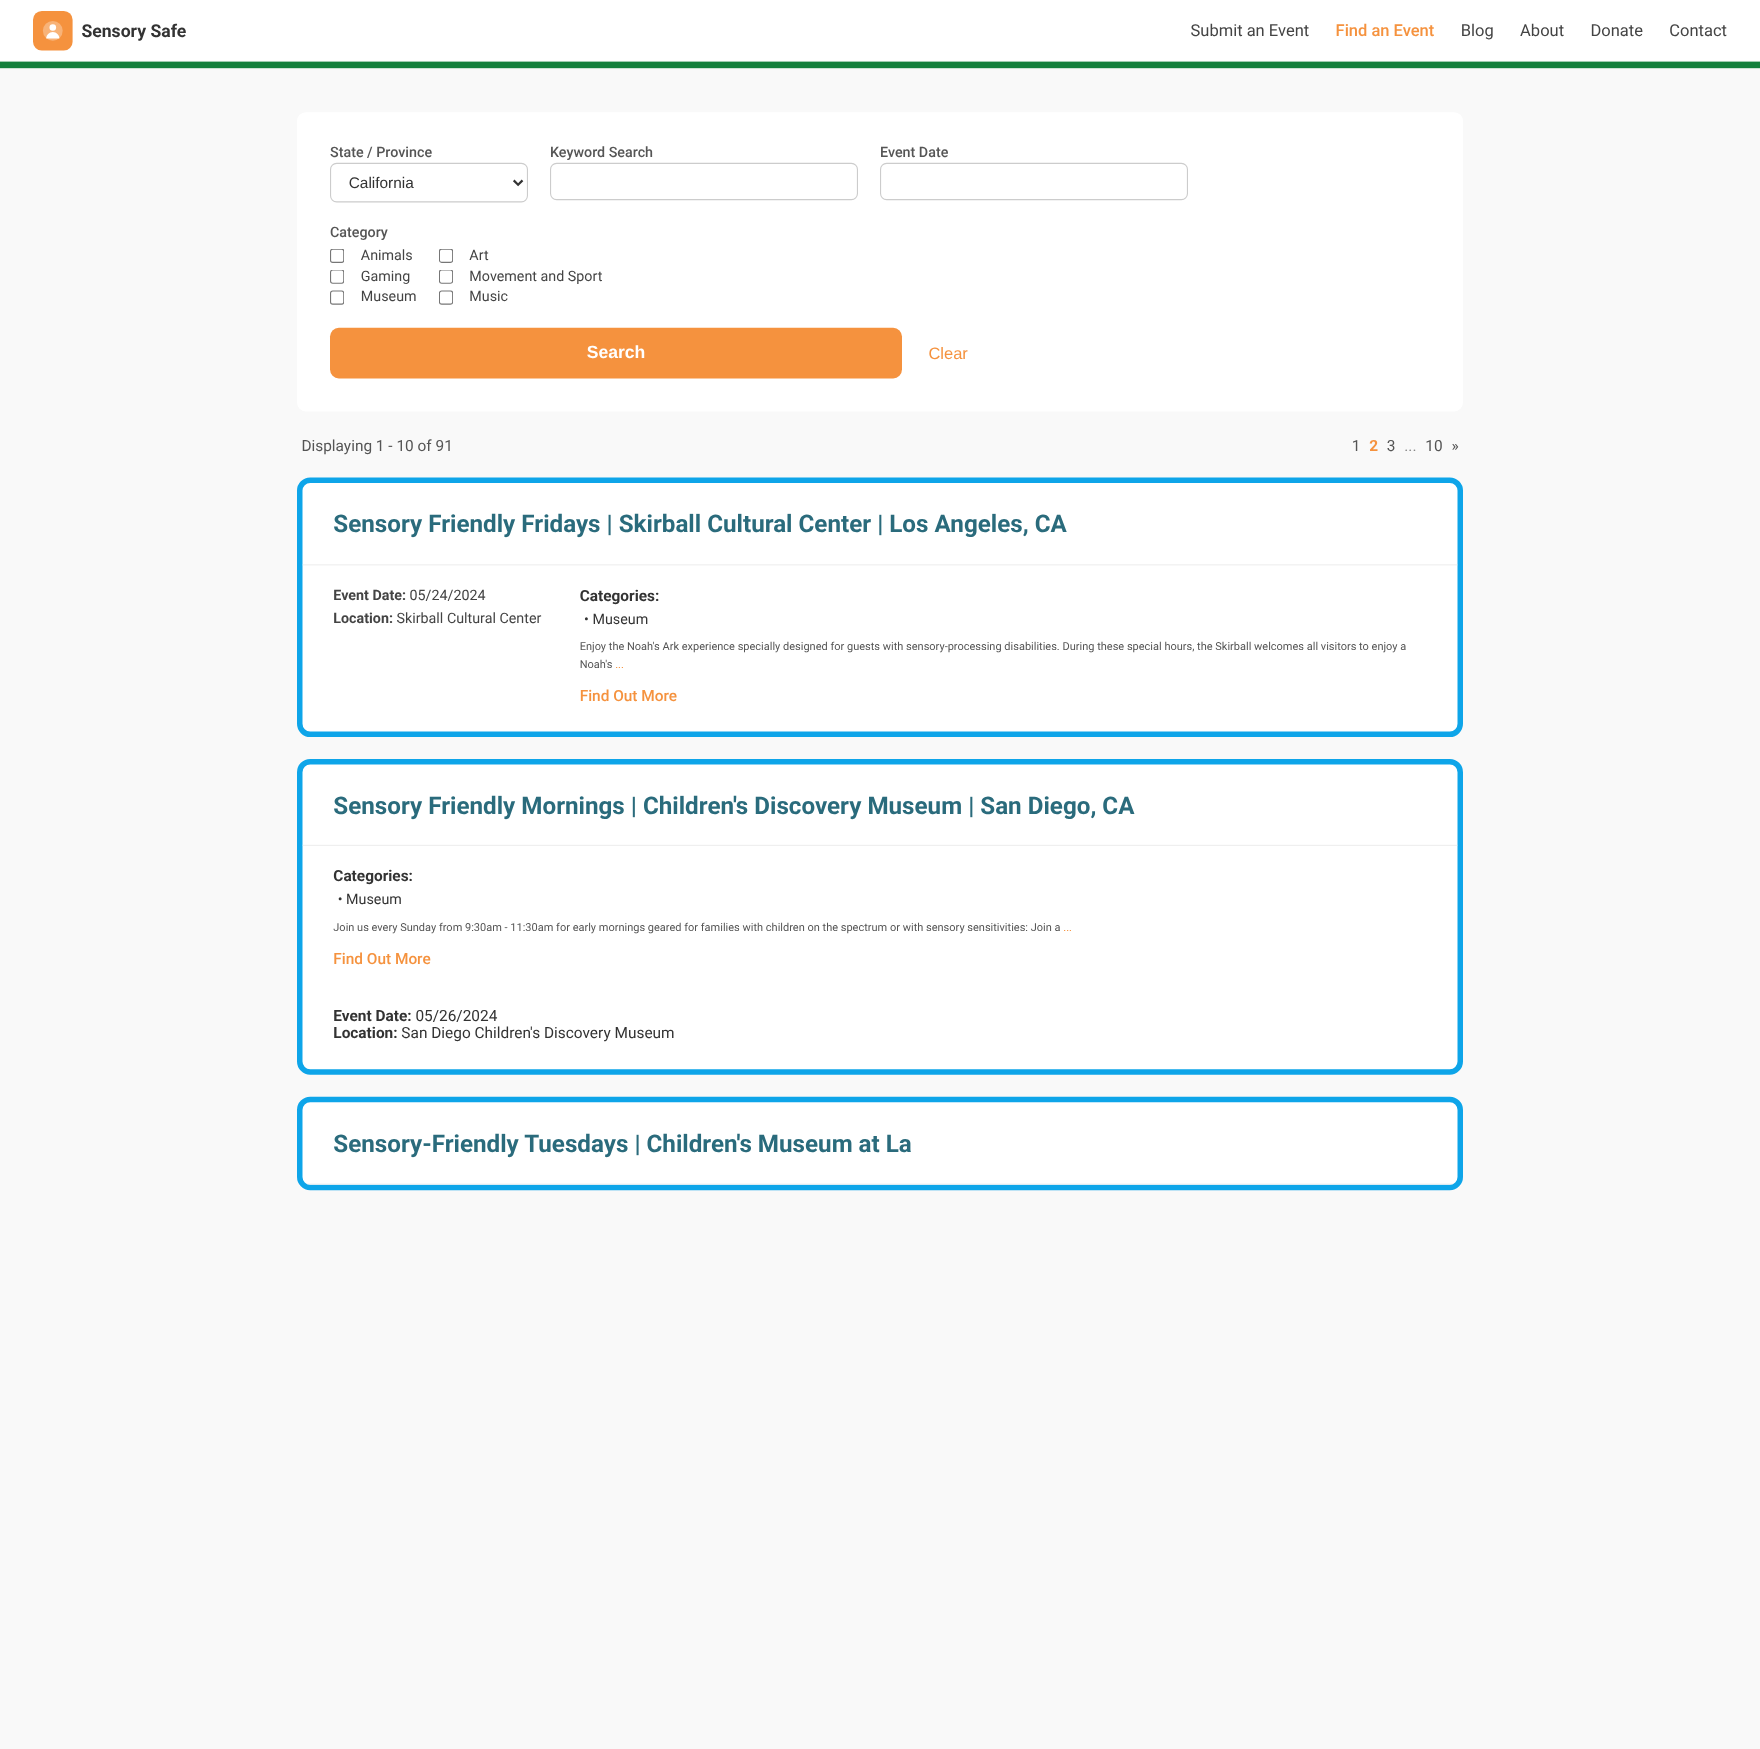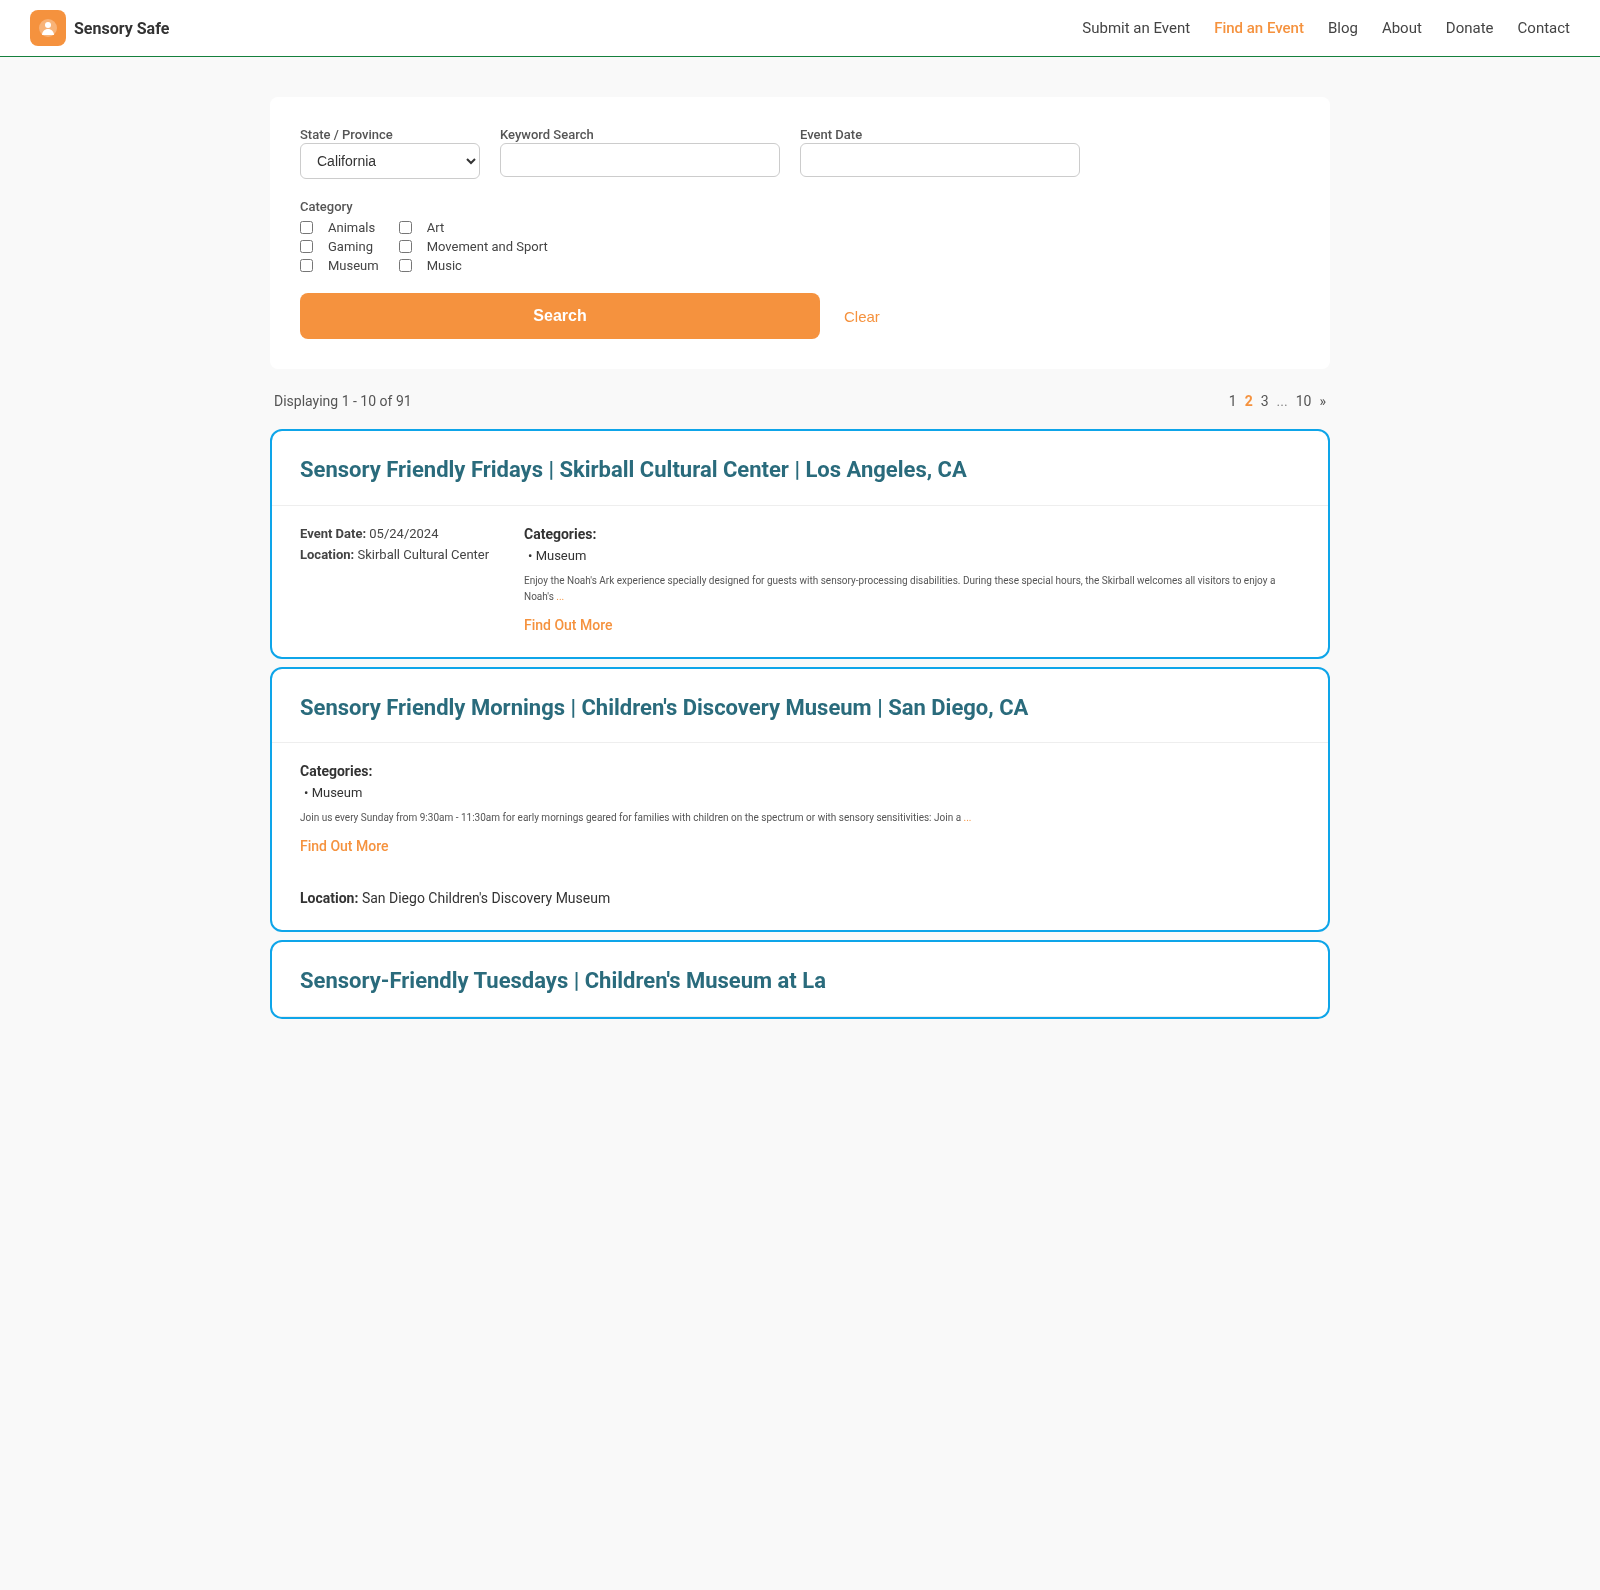--- a/index.html
+++ b/index.html
@@ -1,21 +1,21 @@
 <!DOCTYPE html>
 <html><head>
   <meta charset="utf-8">
   <style>
     * { box-sizing: border-box; margin: 0; padding: 0; }
     body { font-family: -apple-system, BlinkMacSystemFont, 'Segoe UI', Roboto, sans-serif; background: #f9f9f9; color: #333; font-size: 14px; }
 
     
     .navbar {
       background: #fff;
-      border-bottom: 1px solid #15803d;
+      border-bottom: 6px solid #15803d;
       display: flex;
       align-items: center;
       justify-content: space-between;
       padding: 10px 30px;
       position: sticky;
       top: 0;
       z-index: 100;
     }
     .navbar-brand {
       display: flex;
@@ -179,22 +179,22 @@
     .pagination a.active {
       color: #f5923e;
       font-weight: 700;
     }
     .pagination .ellipsis { color: #888; }
 
     
     .event-card {
       background: #fff;
       border-radius: 12px;
-      border: 2px solid #0ea5e9;
-      margin-bottom: 8px;
+      border: 5px solid #0ea5e9;
+      margin-bottom: 20px;
       overflow: hidden;
     }
     .event-card-title {
       padding: 24px 28px 20px;
       border-bottom: 1px solid #eee;
     }
     .event-card-title h2 {
       font-size: 22px;
       font-weight: 700;
       color: #2a6b7c;
@@ -438,20 +438,23 @@
           <div class="categories-label">Categories:</div>
           <div class="category-tag">Museum</div>
           <div class="event-description">
             Join us every Sunday from 9:30am - 11:30am for early mornings geared for families with children on the spectrum or with sensory sensitivities: Join a <span class="more-link">...</span>
           </div>
           <a class="find-out-more" href="#">Find Out More</a>
         </div>
       </div>
       <div class="card-meta-below">
         <div class="meta-item">
+          <strong>Event Date:</strong> 05/26/2024
+        </div>
+        <div class="meta-item">
           <strong>Location:</strong> San Diego Children's Discovery Museum
         </div>
       </div>
     </div>
       </div>
       <div class="event-card">
       <div class="event-card-title">
         <h2>Sensory-Friendly Tuesdays | Children's Museum at La</h2>
       </div>
     </div>

